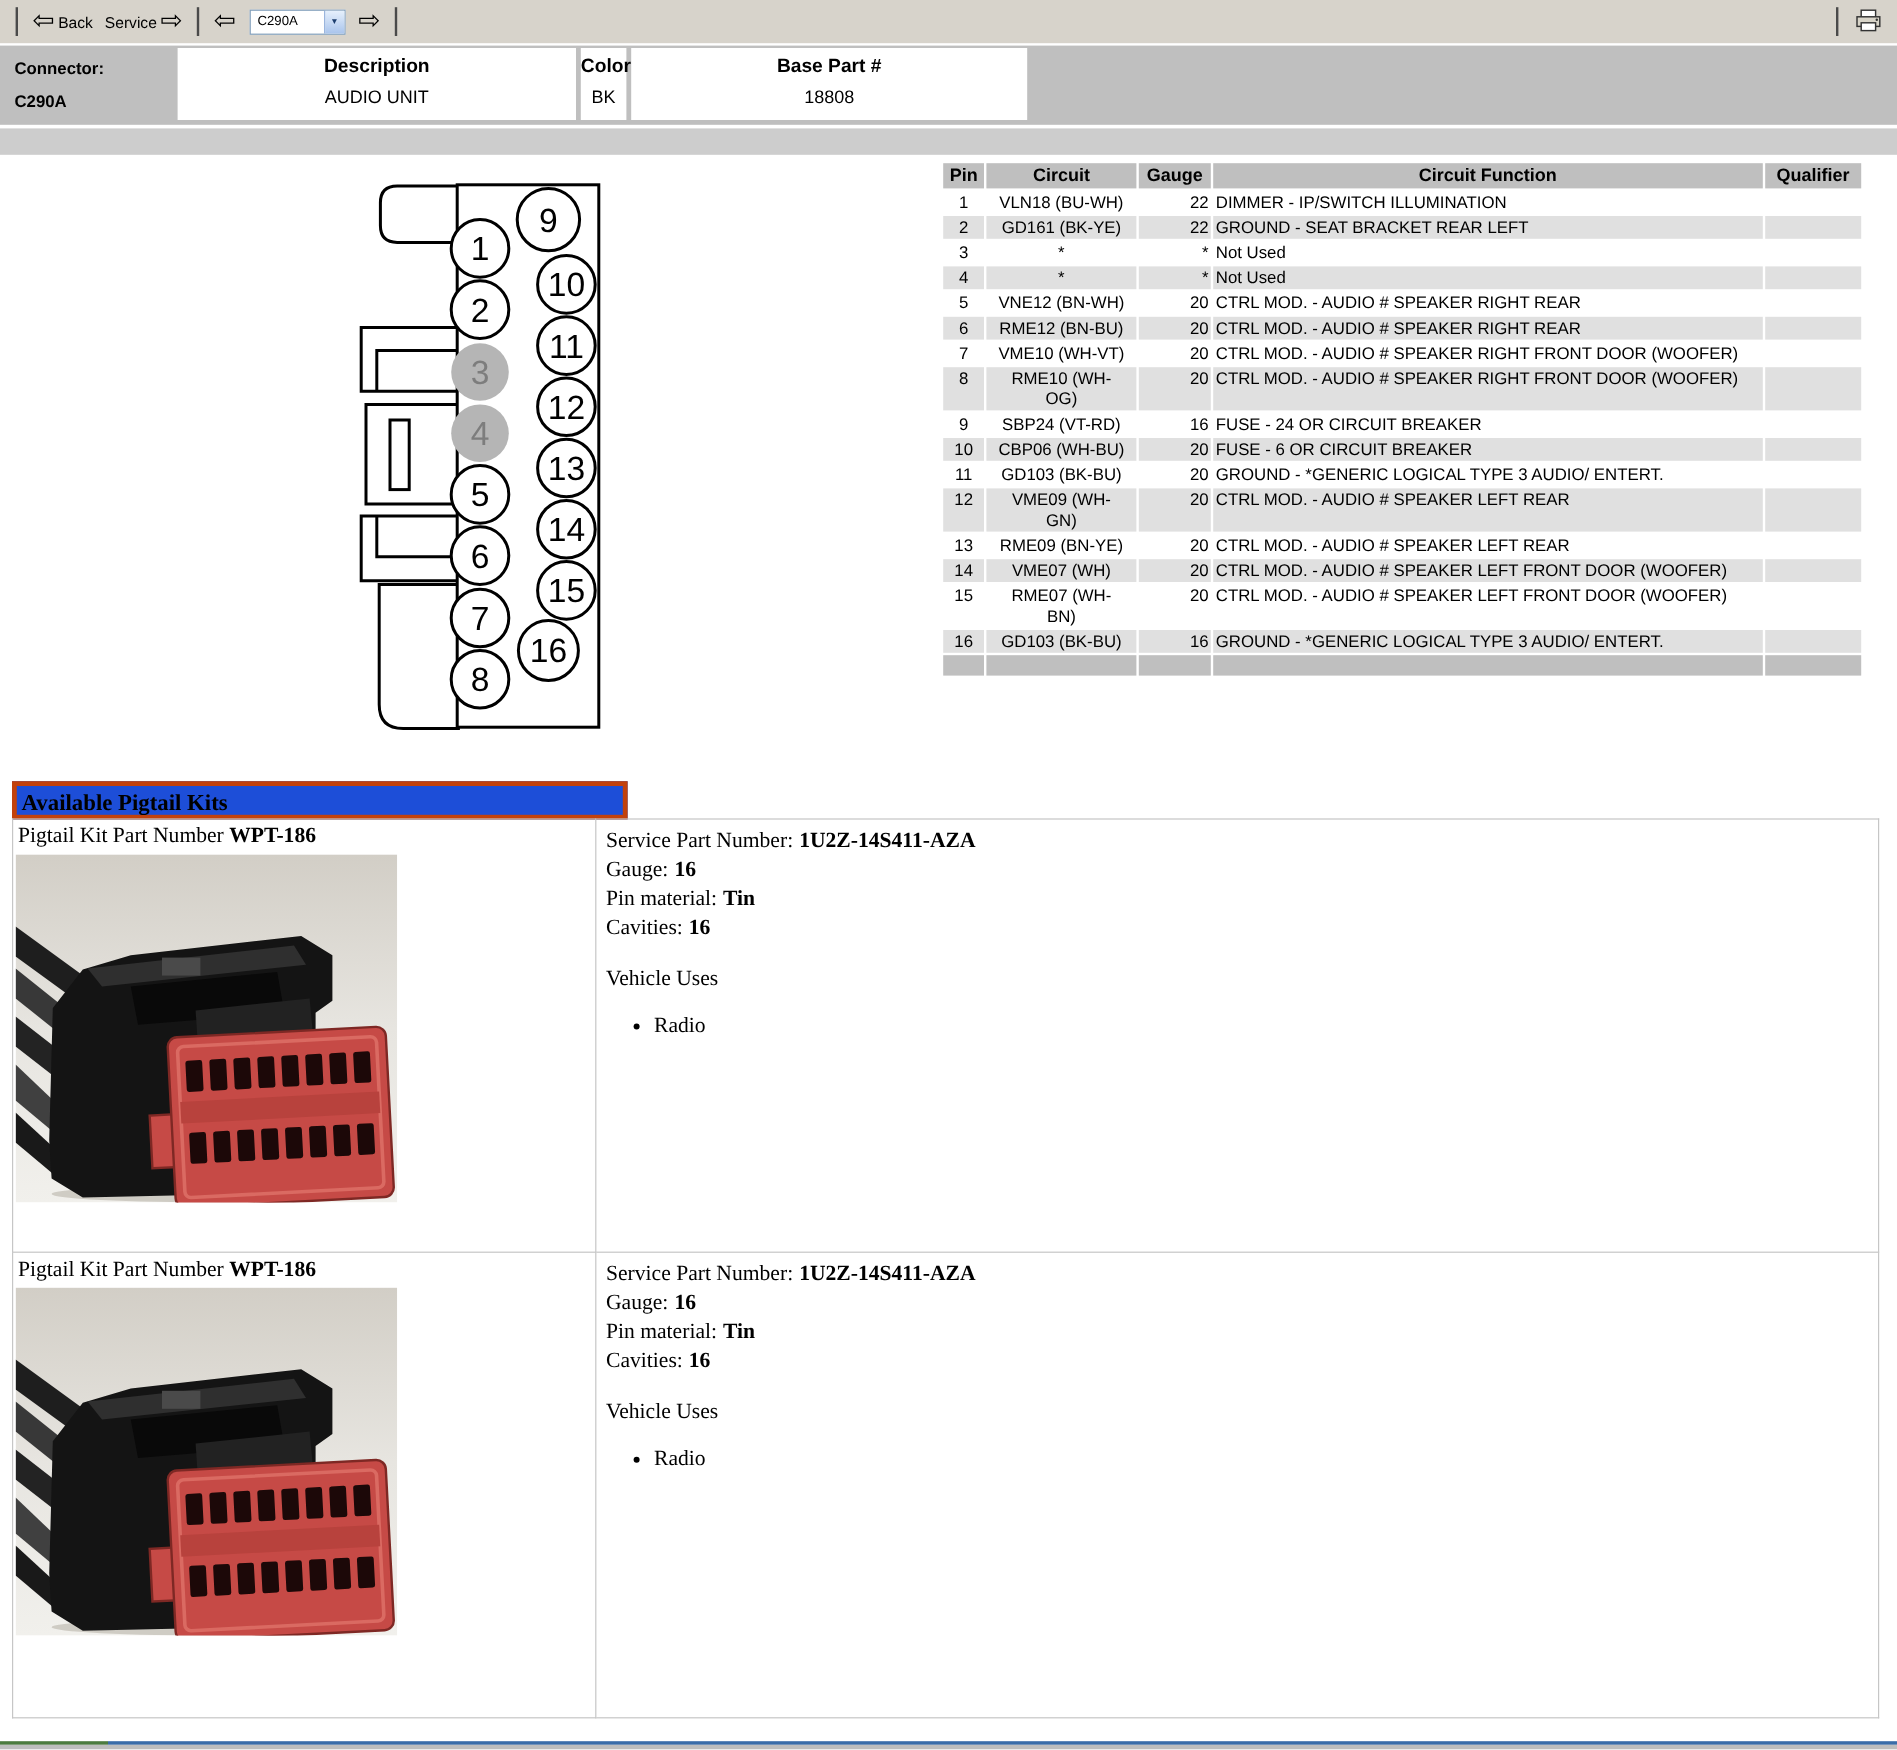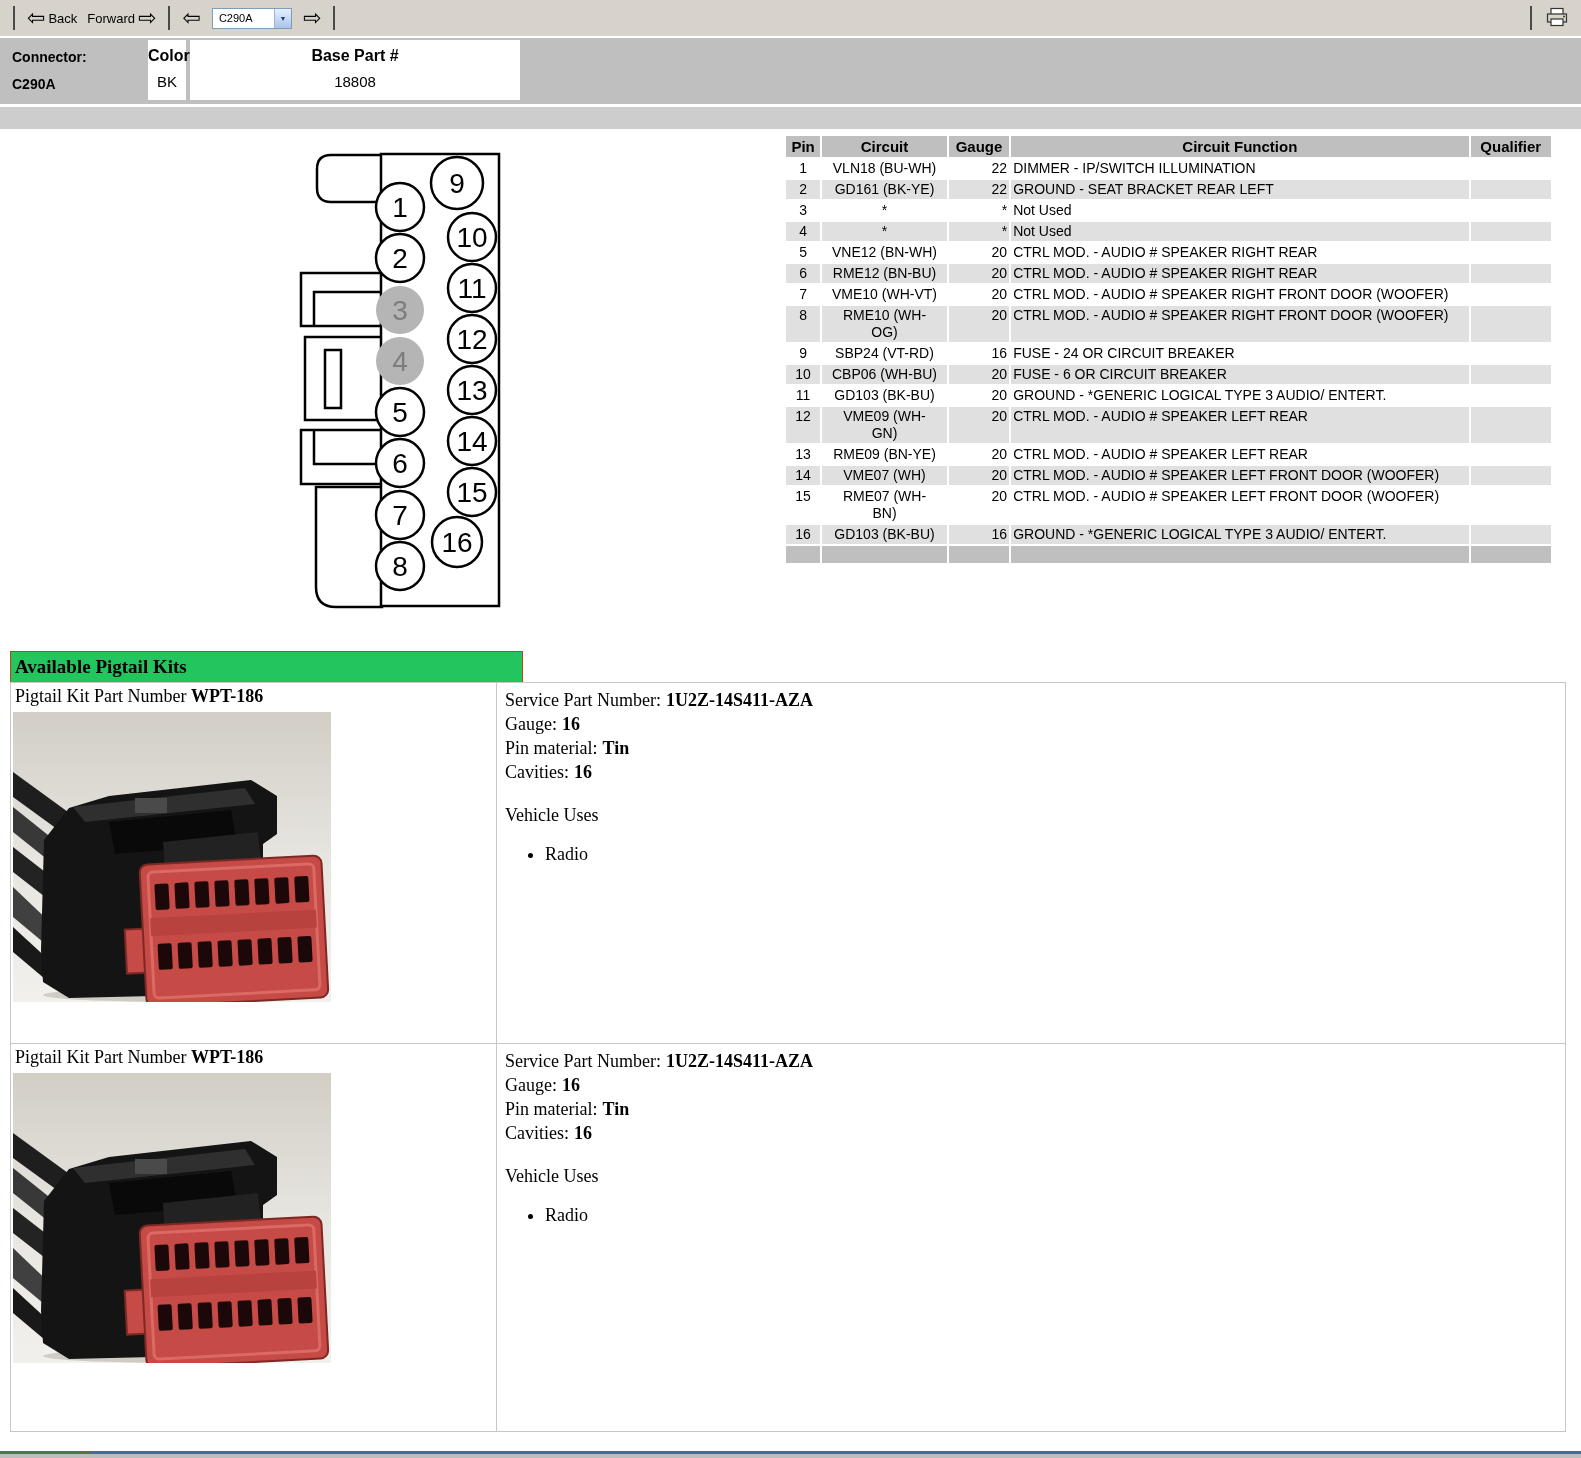--- a/index.html
+++ b/index.html
@@ -58,21 +58,21 @@
   .pin-table th { background:#bfbfbf; font-size:15px; font-weight:bold; text-align:center; padding:2px 0; }
   .pin-table td { font-size:14px; vertical-align:top; padding:1px 2px; line-height:17px; }
   .c-pin{text-align:center} .c-circuit{text-align:center; white-space:pre-line}
   .c-gauge{text-align:right} .c-func{text-align:left; padding-left:4px}
   .pin-table tr.shaded td { background:#e0e0e0; }
   .end-row td { background:#bfbfbf !important; height:17px; padding:0; }
 
   
   .pigtail-title {
     position:absolute; left:10px; top:651px; width:513px; height:32px;
-    border:1px solid #c2410c; background:#22c55e;
+    border:4px solid #c2410c; background:#1d4ed8;
     font-family:"Liberation Serif", serif; font-size:19px; font-weight:bold;
     padding:4px 0 0 4px;
   }
   .pigtail-table {
     position:absolute; left:10px; top:682px; width:1556px;
     border-collapse:collapse; font-family:"Liberation Serif", serif;
   }
   .pigtail-table td { border:1px solid #c6c6c6; vertical-align:top; }
   .pigtail-table tr:nth-child(1) { height:361px; }
   .pigtail-table tr:nth-child(2) { height:388px; }
@@ -95,21 +95,21 @@
 </head>
 <body>
 
 <div class="toolbar">
   <span class="sep"></span>
   <button class="tb-btn">
     <span class="glyph">⇦</span>
     <span>Back</span>
   </button>
   <button class="tb-btn">
-    <span>Forward</span>
+    <span>Service</span>
     <span class="glyph">⇨</span>
   </button>
   <span class="sep"></span>
   <button class="tb-btn">
     <span class="glyph">⇦</span>
   </button>
   <div class="combo">
     <span class="combo-text">C290A</span>
     <span class="combo-btn">▼</span>
   </div>
@@ -128,20 +128,24 @@
     </svg>
   </button>
 </div>
 
 <div class="hdr">
   <div class="connector-label">
     <span>Connector:</span>
     <span>C290A</span>
   </div>
   <div class="hdr-fields">
+    <div class="fcell w-desc">
+      <div class="flabel">Description</div>
+      <div class="fvalue">AUDIO UNIT</div>
+    </div>
     <div class="fcell w-color">
       <div class="flabel">Color</div>
       <div class="fvalue">BK</div>
     </div>
     <div class="fcell w-base">
       <div class="flabel">Base Part #</div>
       <div class="fvalue">18808</div>
     </div>
   </div>
 </div>

